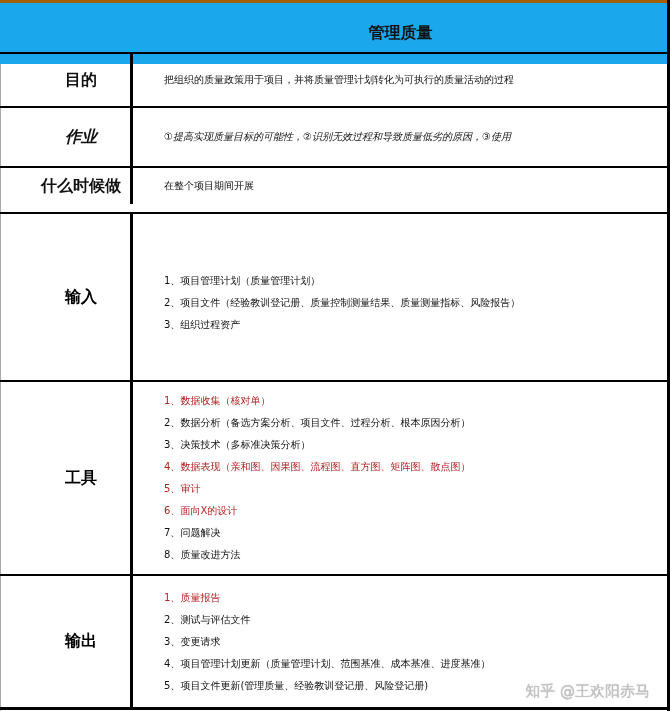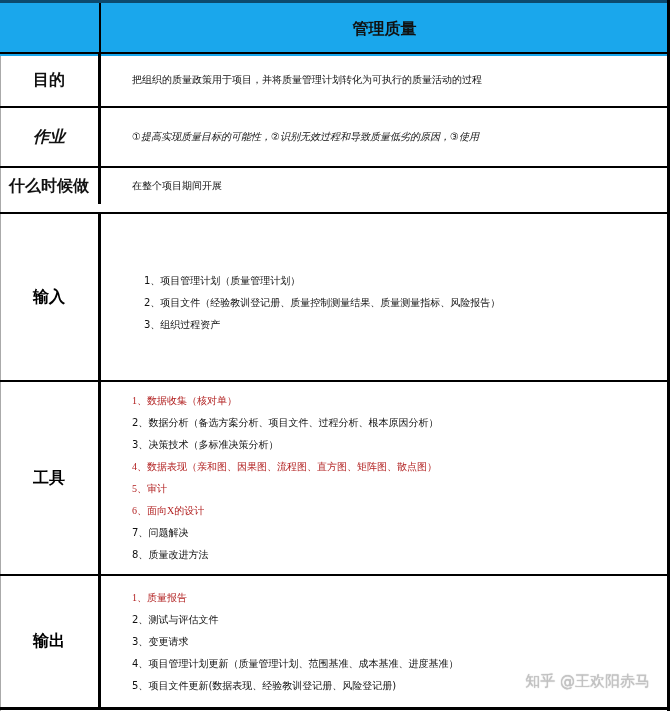--- a/index.html
+++ b/index.html
@@ -2,33 +2,33 @@
 <html><head>
   <meta charset="utf-8">
   <style>
     html, body { margin: 0; padding: 0; background: #ffffff; }
     body { width: 670px; height: 711px; overflow: hidden; position: relative;
            font-family: "DejaVu Sans", "Liberation Sans", sans-serif; color: #111; }
     .tbl { position: absolute; left: 0; top: 0; width: 670px; height: 711px; }
     .row { position: absolute; left: 0; width: 668px; display: flex; box-sizing: border-box; }
     .row .lab { width: 101px; box-sizing: border-box; border-right: 3px solid #000;
                 display: flex; align-items: center; justify-content: center;
-                font-weight: bold; font-size: 16px; }
+                font-weight: bold; font-size: 16px; margin-left: 32px; }
     .row .val { flex: 1; box-sizing: border-box; padding-left: 31px; display: flex; flex-direction: column; justify-content: center;
                 font-size: 10px; line-height: 22px; }
     .hline { position: absolute; left: 0; width: 668px; height: 2px; background: #000; }
-    .header { top: 0; height: 56px; background: #1aa7ec; border-top: 3px solid #0c4a6e; }
+    .header { top: 0; height: 64px; background: #1aa7ec; border-top: 3px solid #a16207; align-items: center; }
     .header .lab { border-right: 2px solid #000; }
     .header .title { flex: 1; display: flex; align-items: center; justify-content: center;
                      font-weight: bold; font-size: 16px; color: #111; }
     .orange { color: #000000; }
-    .red { color: #b22222; font-family: Liberation Serif, serif; }
+    .red { color: #b22222; }
     .leftedge { position: absolute; left: 0; top: 0; width: 1px; height: 711px; background: #aaa; }
     .rightedge { position: absolute; left: 667px; top: 0; width: 3px; height: 711px; background: #000; }
-    .watermark { position: absolute; right: 20px; bottom: 20px; font-size: 15px; color: rgba(200,200,200,0.85);
+    .watermark { position: absolute; right: 20px; bottom: 10px; font-size: 15px; color: rgba(200,200,200,0.85);
                  text-shadow: 0 0 1px #999; }
     .item { white-space: nowrap; }
     .wrap { white-space: normal; padding-right: 8px; }
   </style>
 </head>
 <body>
 
 <div class="tbl">
   <div class="leftedge"></div>
 
@@ -57,21 +57,21 @@
   <div class="row" style="top:168px;height:36px;">
     <div class="lab">什么时候做</div>
     <div class="val">
       <span class="item">在整个项目期间开展</span>
     </div>
   </div>
   <div class="hline" style="top:212px;"></div>
 
   <div class="row" style="top:214px;height:166px;">
     <div class="lab orange">输入</div>
-    <div class="val" style="padding-top:12px;margin-left:12px;">
+    <div class="val" style="padding-top:12px;">
       <span class="item">1、项目管理计划（质量管理计划）</span>
       <span class="wrap">2、项目文件（经验教训登记册、质量控制测量结果、质量测量指标、风险报告）</span>
       <span class="item">3、组织过程资产</span>
     </div>
   </div>
   <div class="hline" style="top:380px;"></div>
 
   <div class="row" style="top:382px;height:192px;">
     <div class="lab orange">工具</div>
     <div class="val">
@@ -87,20 +87,20 @@
   </div>
   <div class="hline" style="top:574px;"></div>
 
   <div class="row" style="top:576px;height:131px;">
     <div class="lab orange">输出</div>
     <div class="val">
       <span class="item red"><span>1、</span><span>质量报告</span></span>
       <span class="item"><span>2、</span><span>测试与评估文件</span></span>
       <span class="item"><span>3、</span><span>变更请求</span></span>
       <span class="item"><span>4、</span><span>项目管理计划更新（质量管理计划、范围基准、成本基准、进度基准）</span></span>
-      <span class="item"><span>5、</span><span>项目文件更新(数据表现、经验教训登记册、风险登记册)</span></span>
+      <span class="item"><span>5、</span><span>项目文件更新(管理质量、经验教训登记册、风险登记册)</span></span>
     </div>
   </div>
   <div class="hline" style="top:707px;height:3px;"></div>
 
   <div class="rightedge"></div>
   <div class="watermark">知乎 @王欢阳赤马</div>
 </div>
 
 </body></html>

